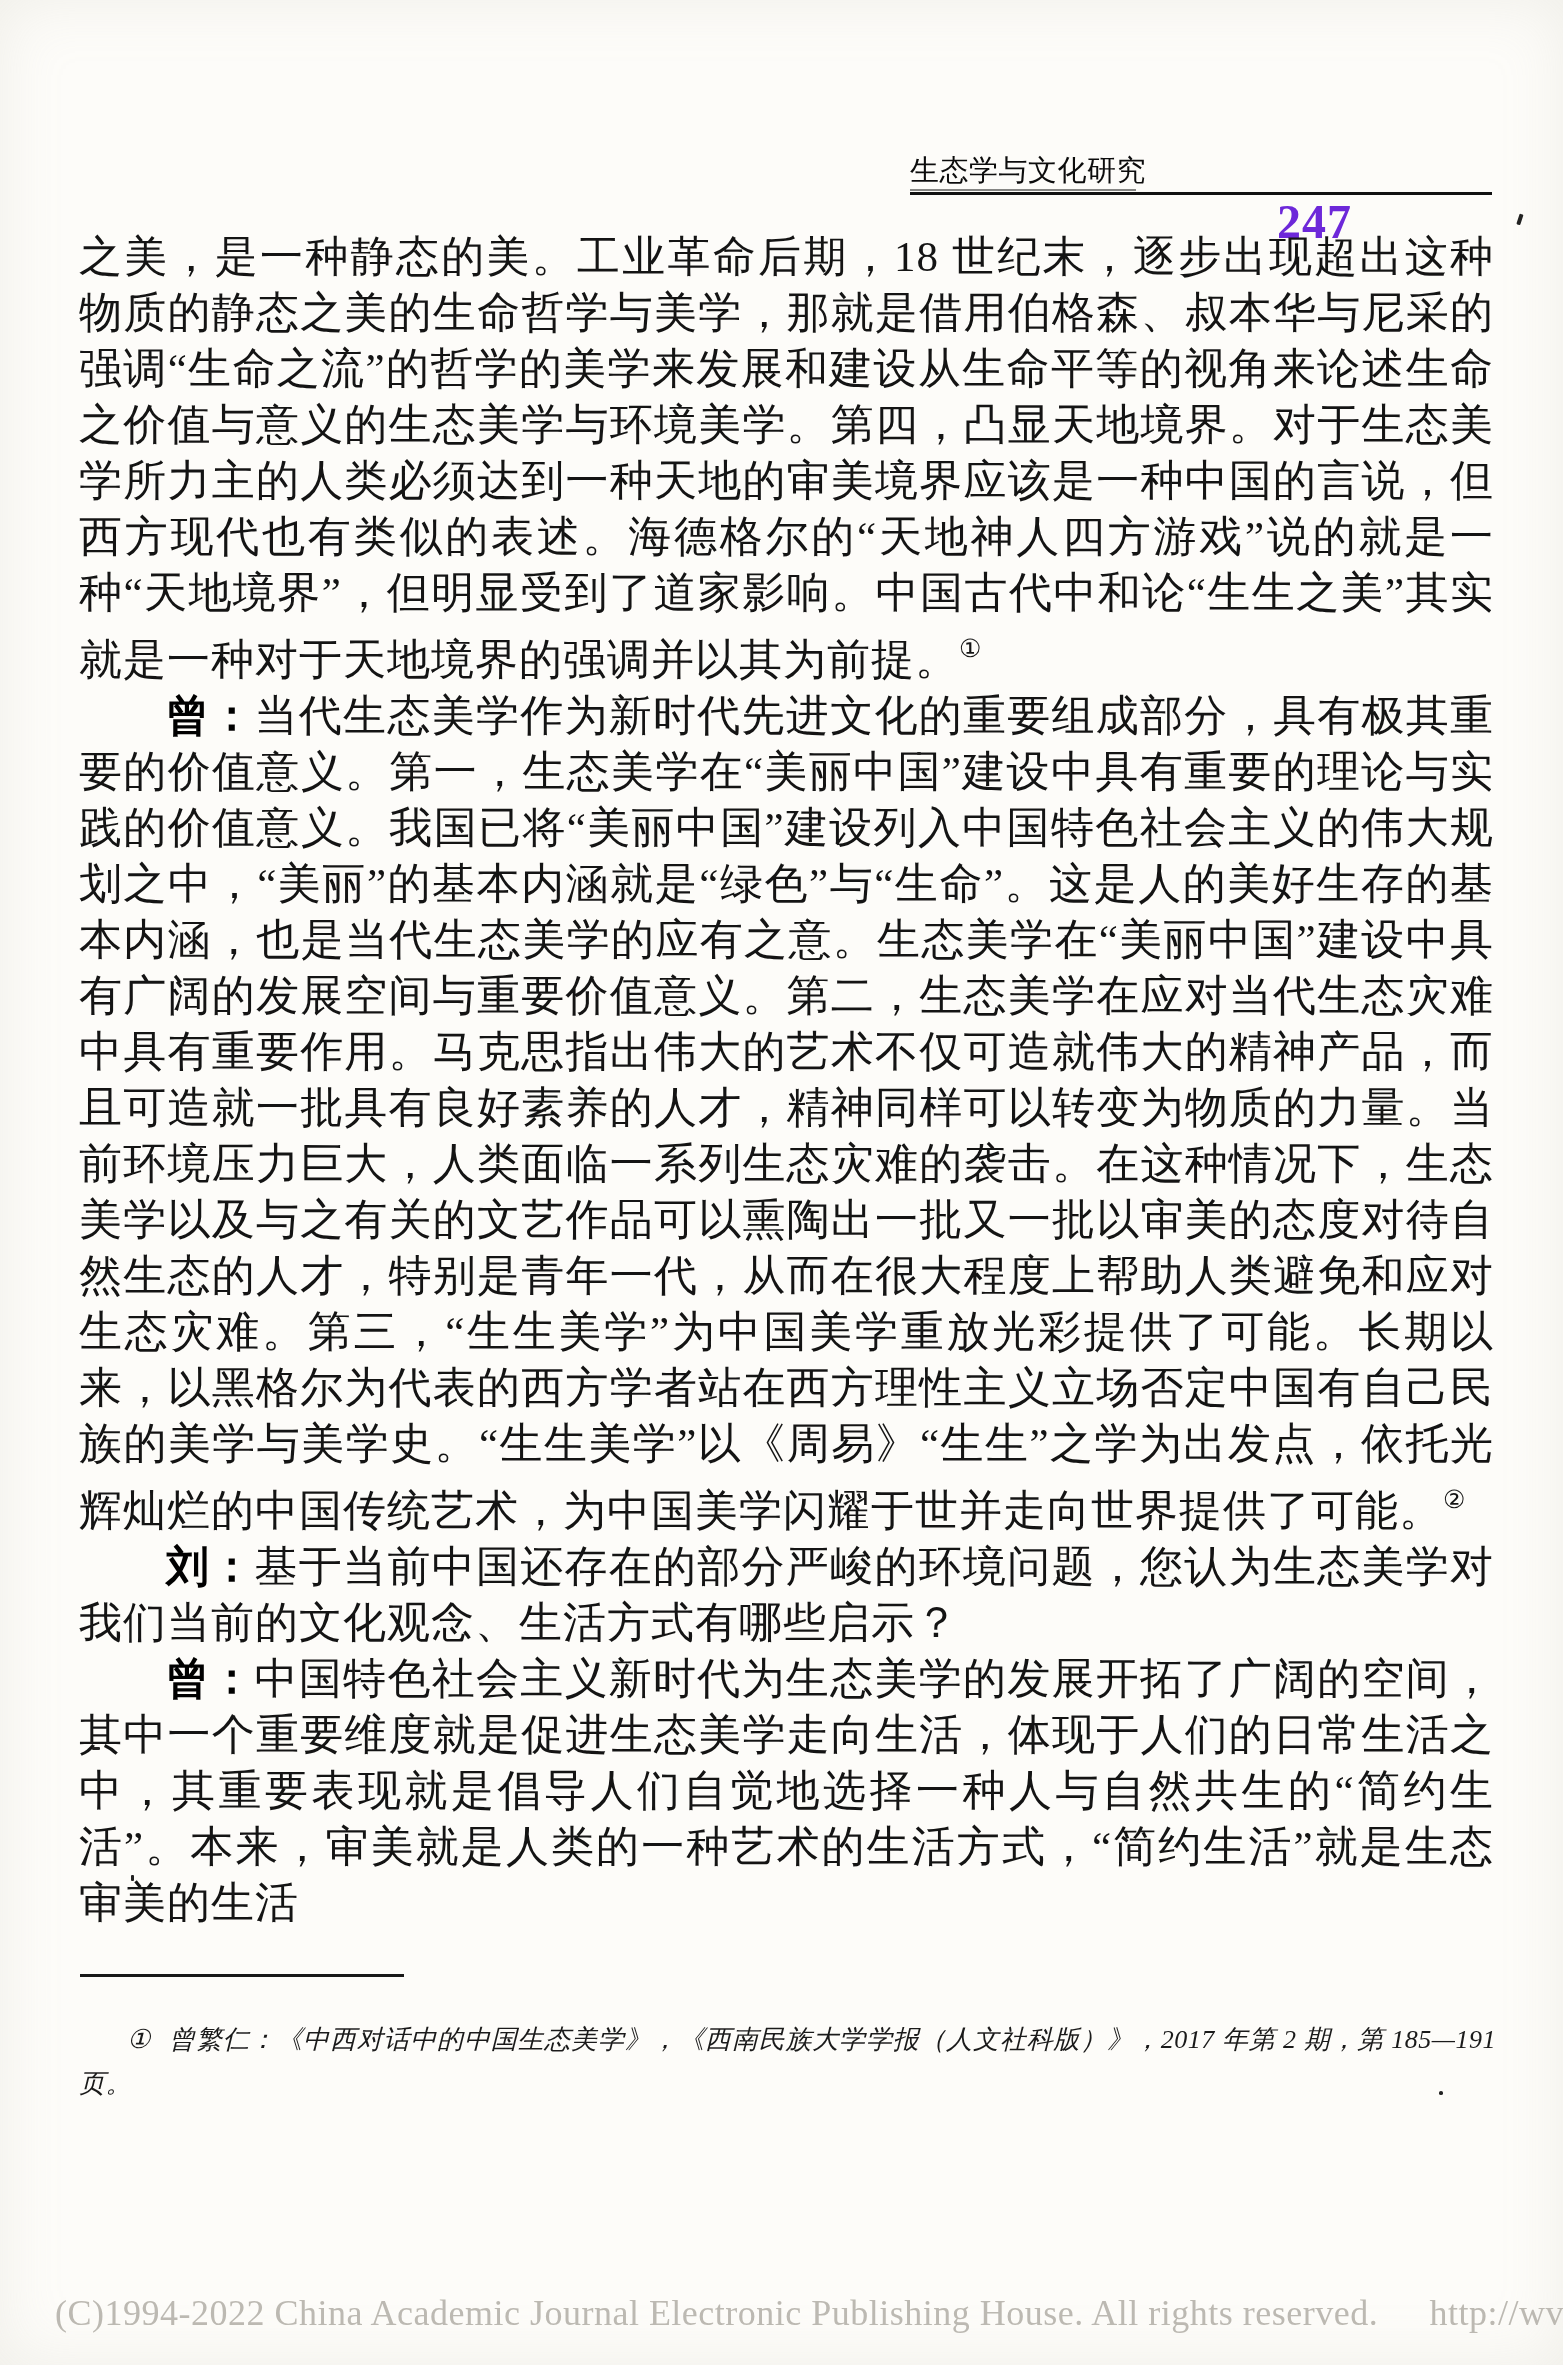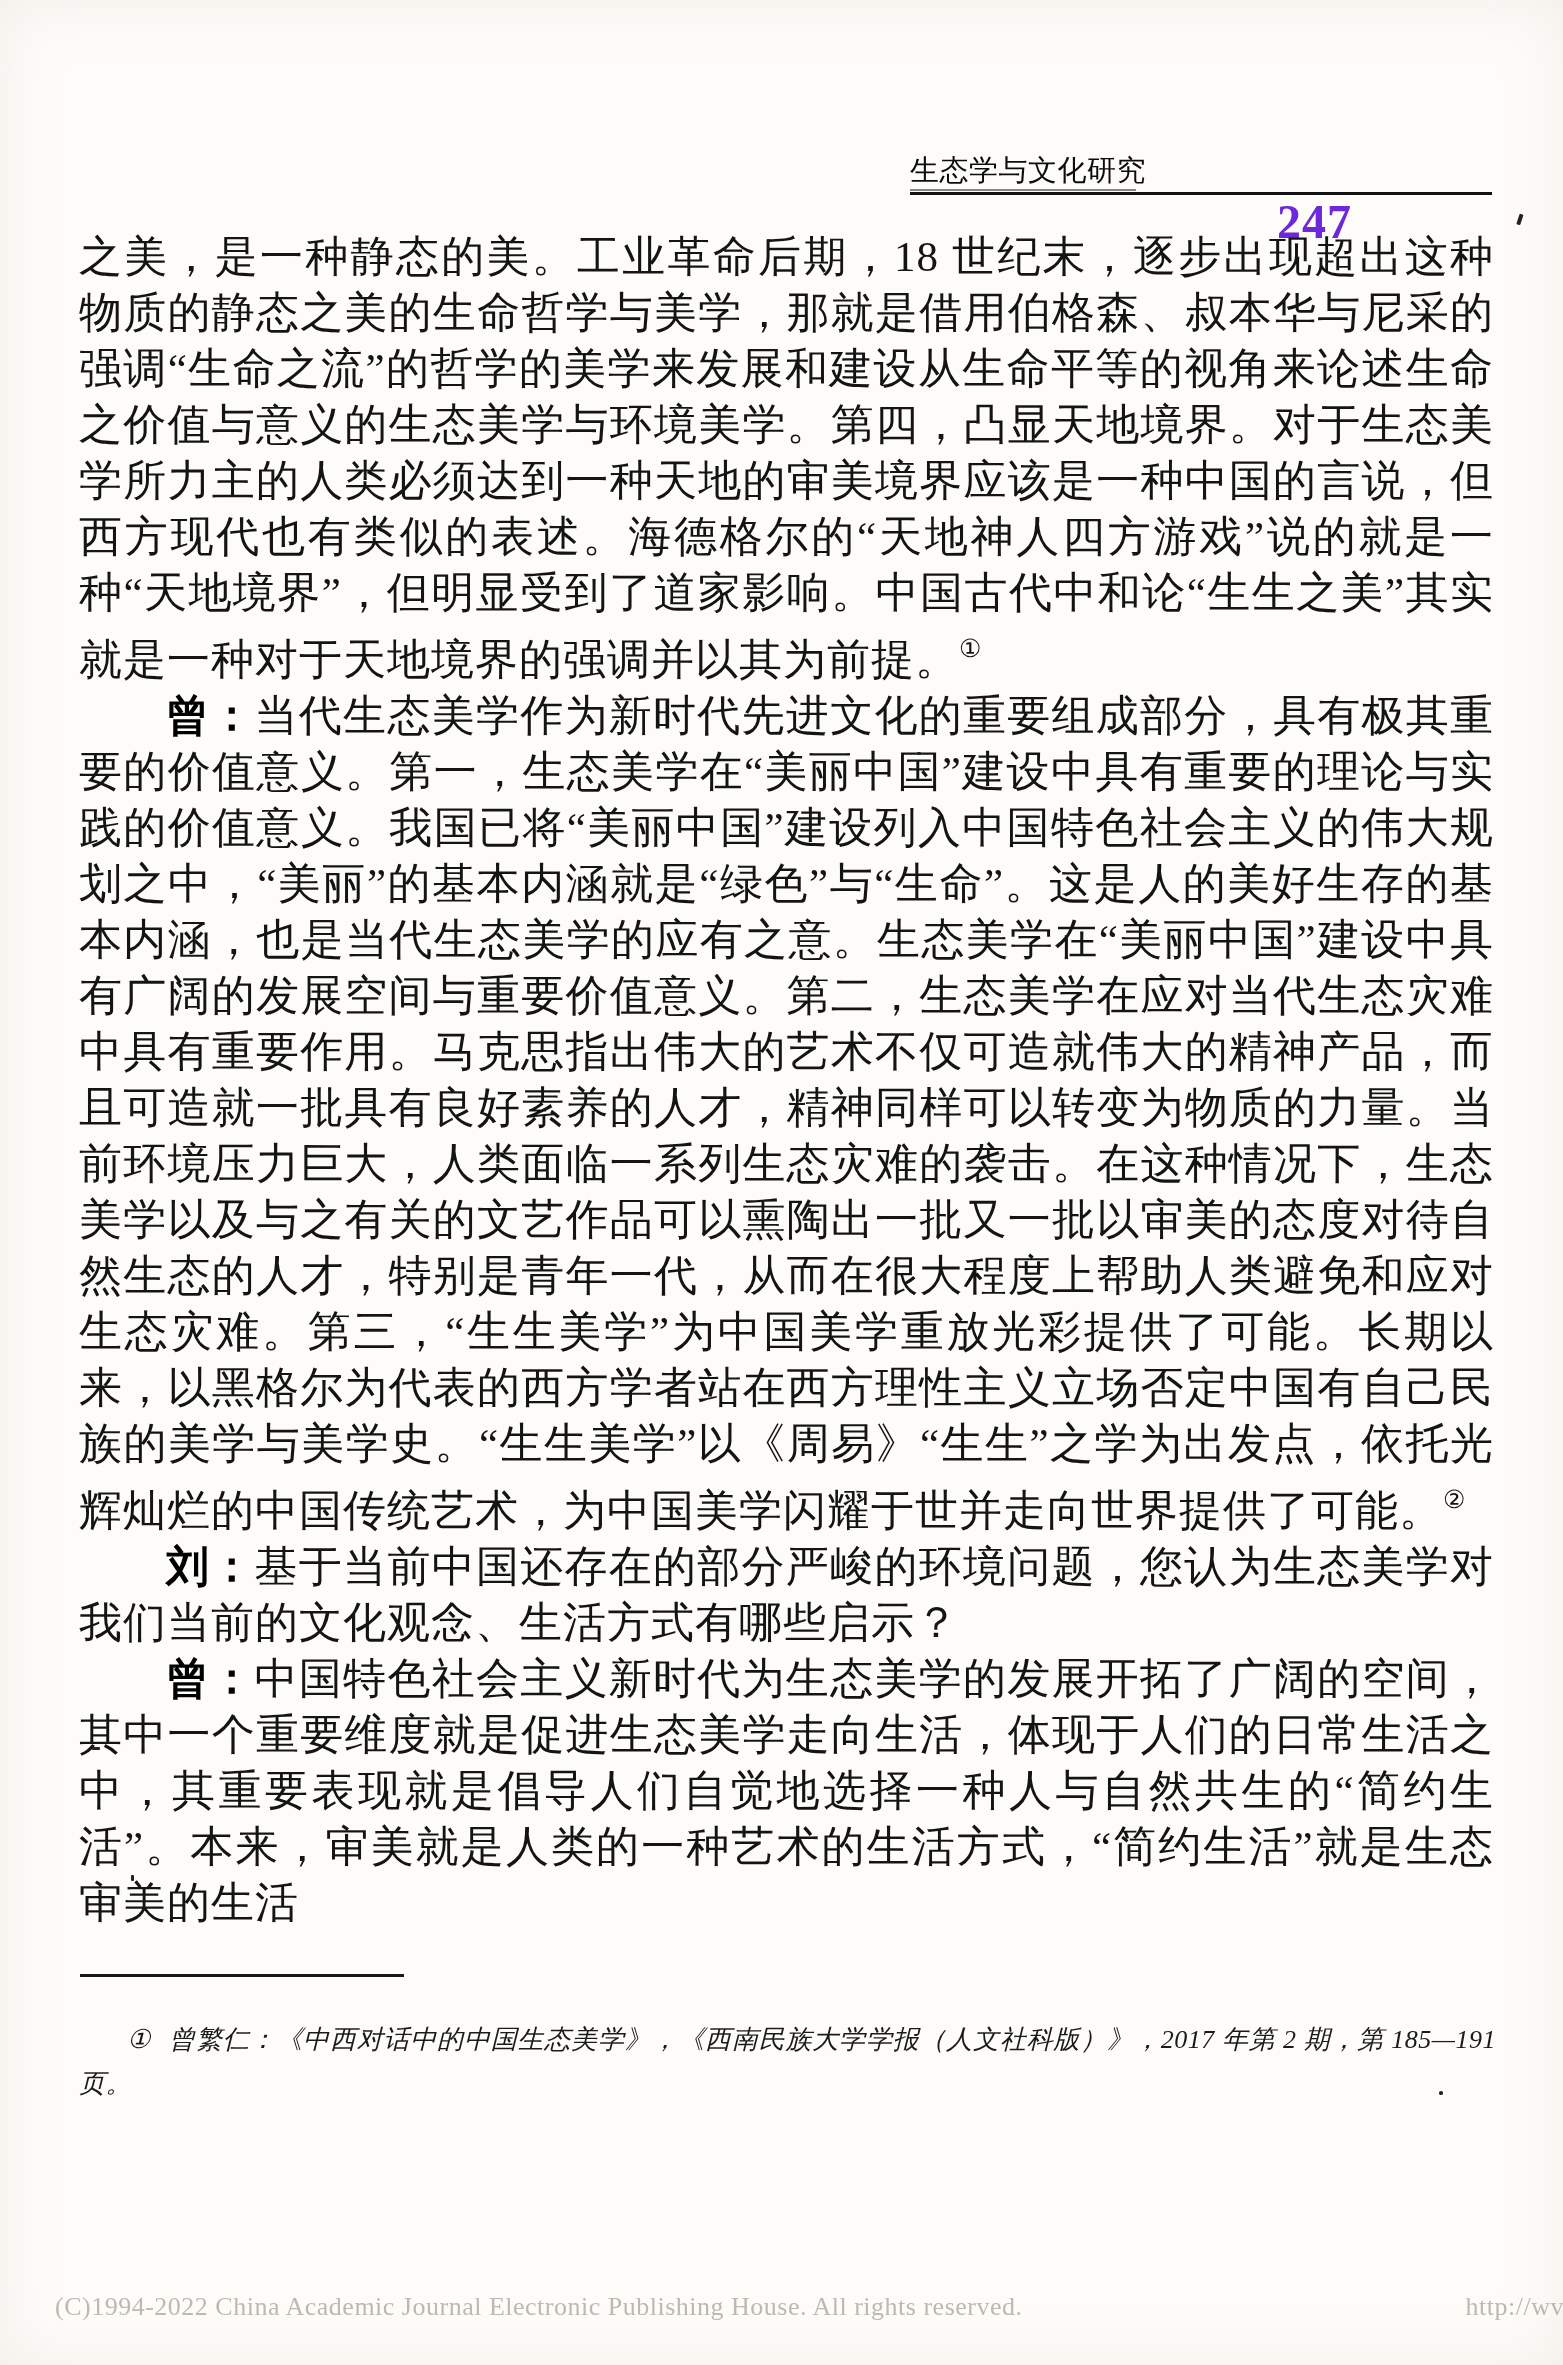--- a/index.html
+++ b/index.html
@@ -53,21 +53,21 @@
     position:absolute;left:79px;top:2018px;width:1417px;
     font-size:26px;line-height:44px;letter-spacing:0.5px;
     text-align:justify;color:#1a1a1a;
   }
   .footnotes p{margin:0;padding:0;text-indent:48px;font-style:italic;}
   .fn-marker{margin-right:18px;}
   
   .watermark{
     position:absolute;left:55px;top:2292px;width:1509px;
     display:flex;justify-content:space-between;
-    font-size:26px;letter-spacing:0.5px;
+    font-size:36px;letter-spacing:0.5px;
     color:#bcb9b2;white-space:nowrap;overflow:hidden;
   }
   
   .speck{position:absolute;background:#222;border-radius:1px;}
   .speck-1{left:1518px;top:214px;width:4.2px;height:10.5px;transform:rotate(18deg);}
   .speck-2{left:898px;top:655px;width:3.1px;height:6.3px;transform:rotate(12deg);}
   .speck-3{left:917px;top:752px;width:4.2px;height:3.1px;}
   .speck-4{left:92px;top:1747px;width:8.4px;height:3.1px;}
   .speck-5{left:131px;top:1875px;width:2.6px;height:6.3px;}
   .speck-6{left:1439px;top:2091px;width:3.7px;height:3.7px;border-radius:50%;}

